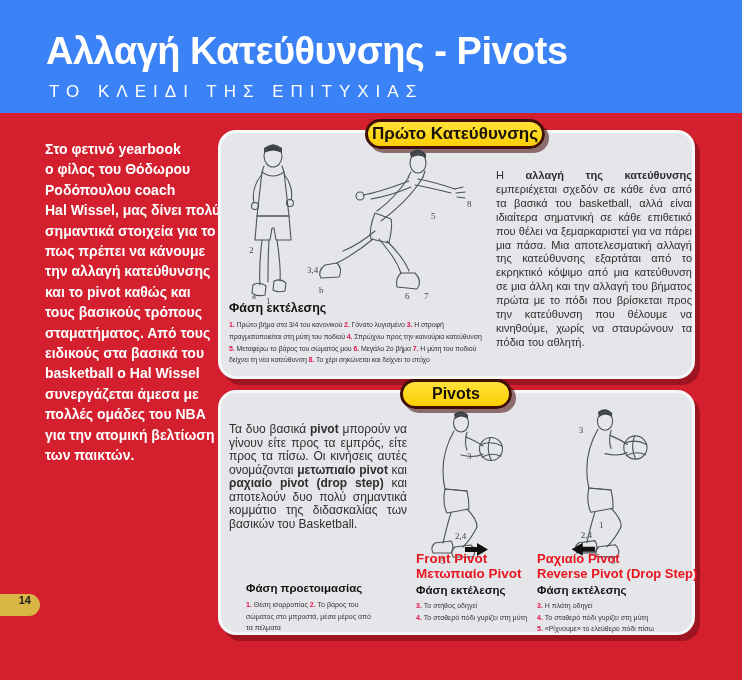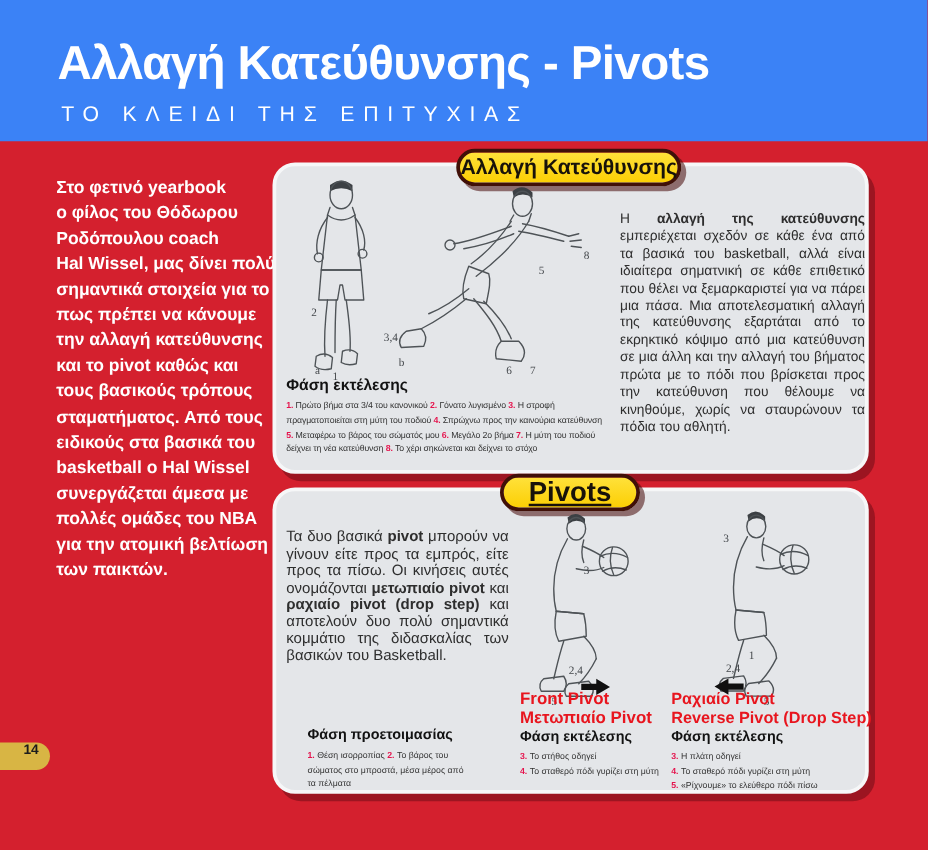--- a/index.html
+++ b/index.html
@@ -20,21 +20,21 @@
     padding-right:9px;box-sizing:border-box;color:#1c1c1c;font-size:11px;font-weight:700;}
   
   .panel{position:absolute;left:218px;width:477px;background:#e4e6e9;border:3px solid #f6f7f8;
     border-radius:18px;box-shadow:5px 6px 0 rgba(100,10,20,0.5);box-sizing:border-box;}
   .panel1{top:130px;height:249px;}
   .panel2{top:390px;height:245px;}
   .badge{position:absolute;height:30px;background:linear-gradient(#ffe13a,#fccf04);
     border:3px solid #401008;border-radius:15px;box-shadow:4px 4px 0 rgba(70,8,8,0.55);
     display:flex;align-items:center;justify-content:center;color:#18120a;font-weight:700;box-sizing:border-box;}
   .badge1{left:144px;top:-14px;width:180px;font-size:17px;}
-  .badge2{left:179px;top:-14px;width:112px;font-size:22px;text-decoration:underline;}
+  .badge2{left:179px;top:-14px;width:112px;font-size:16px;}
   
   .illo1{position:absolute;left:4px;top:6px;}
   .para1{position:absolute;left:275px;top:36px;width:196px;font-size:11px;line-height:13.9px;
     text-align:justify;color:#2e2e2e;}
   .para .b, .para1 .b, .para2 .b{font-weight:700;}
   .exec-h1{position:absolute;left:8px;top:168px;font-size:12.5px;font-weight:700;color:#121212;}
   .steps1{position:absolute;left:8px;top:186px;width:260px;font-size:7px;line-height:11.8px;
     letter-spacing:-0.1px;color:#333;}
   .sn{color:#e5134d;font-weight:700;}
   
@@ -106,21 +106,21 @@
 συνεργάζεται άμεσα με
 πολλές ομάδες του NBA
 για την ατομική βελτίωση
 των παικτών.</div>
 <div class="page-tab">
   <span>14</span>
 </div>
 
 <div class="panel panel1">
   <div class="badge badge1">
-    <span>Αλλαγή Κατεύθυνσης</span>
+    <span>Πρώτο Κατεύθυνσης</span>
   </div>
 
   <svg class="illo1" width="262" height="166" viewBox="0 0 262 166">
 
     <g>
       <path class="hair" d="M39,9 Q48,2 57,9 L57,14 Q48,9 39,14 Z"></path>
       <ellipse class="ln" cx="48" cy="17" rx="9" ry="11"></ellipse>
       <path class="ln" d="M39,27 L37,33 M57,27 L59,33"></path>
       <path class="ln" d="M37,33 Q48,41 59,33 L64,77 L32,77 Z"></path>
       <path class="ln" d="M37,35 C30,44 27,55 29,64"></path>

